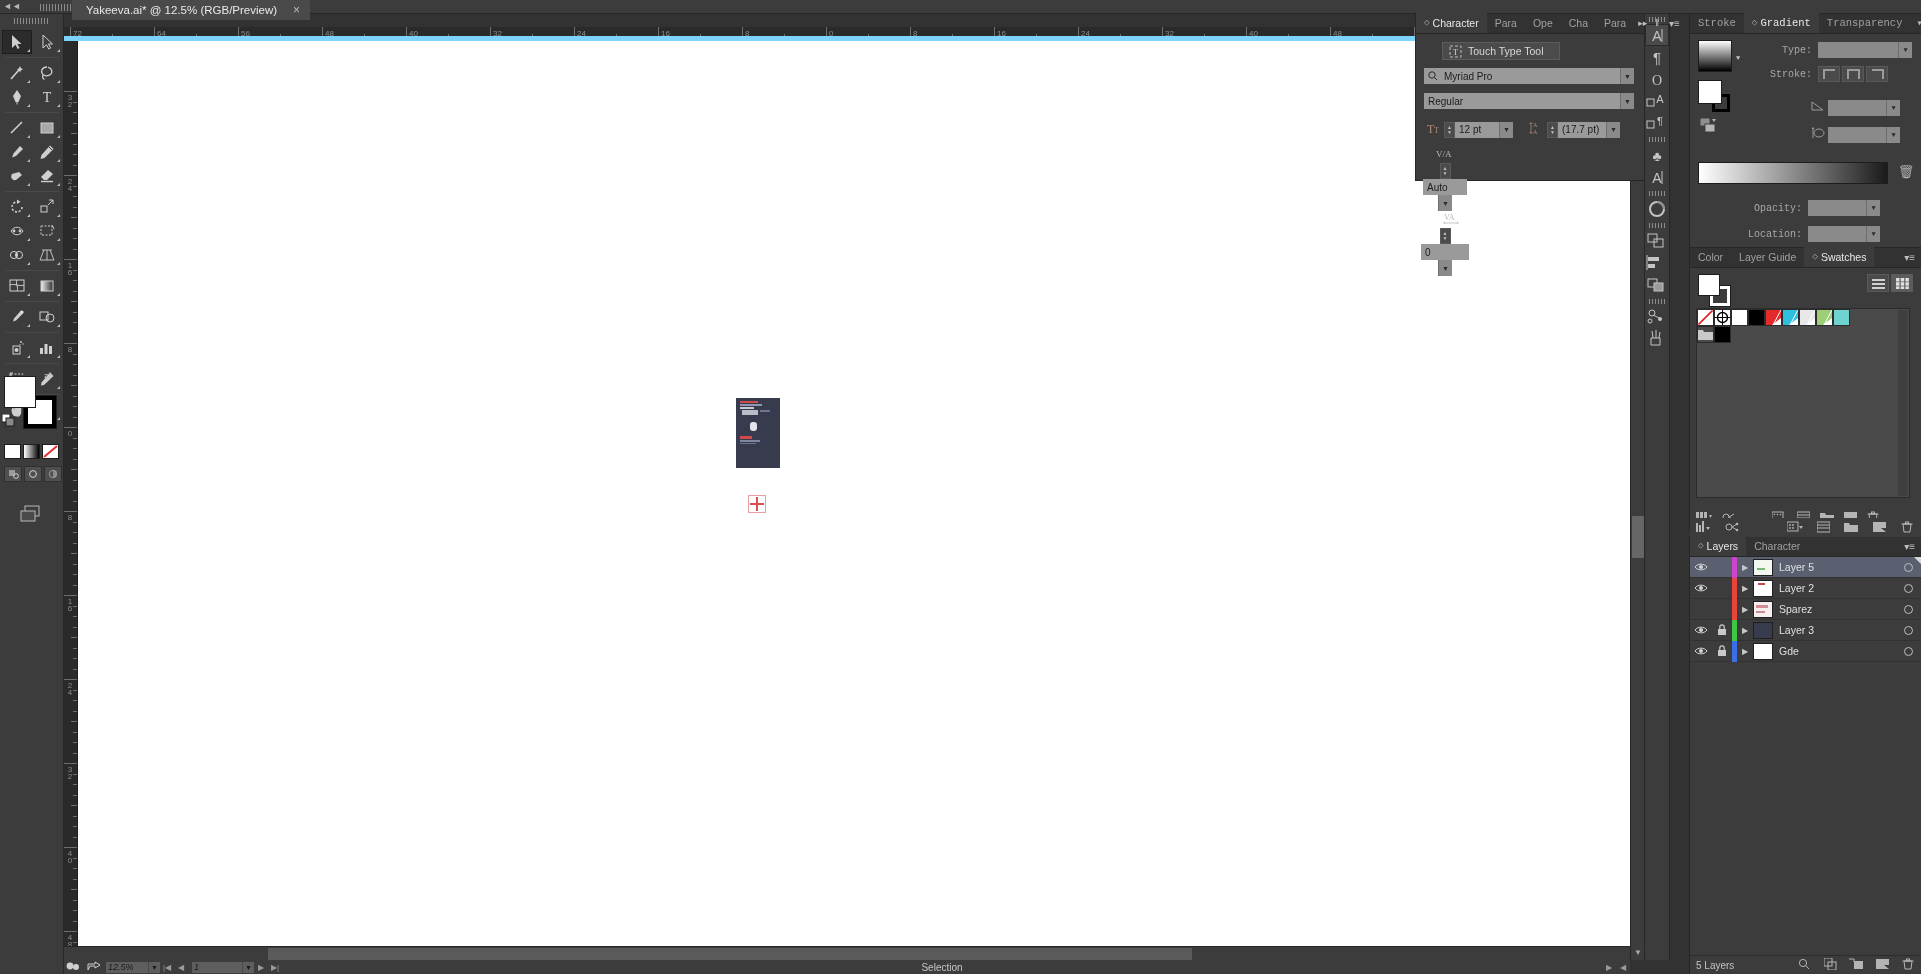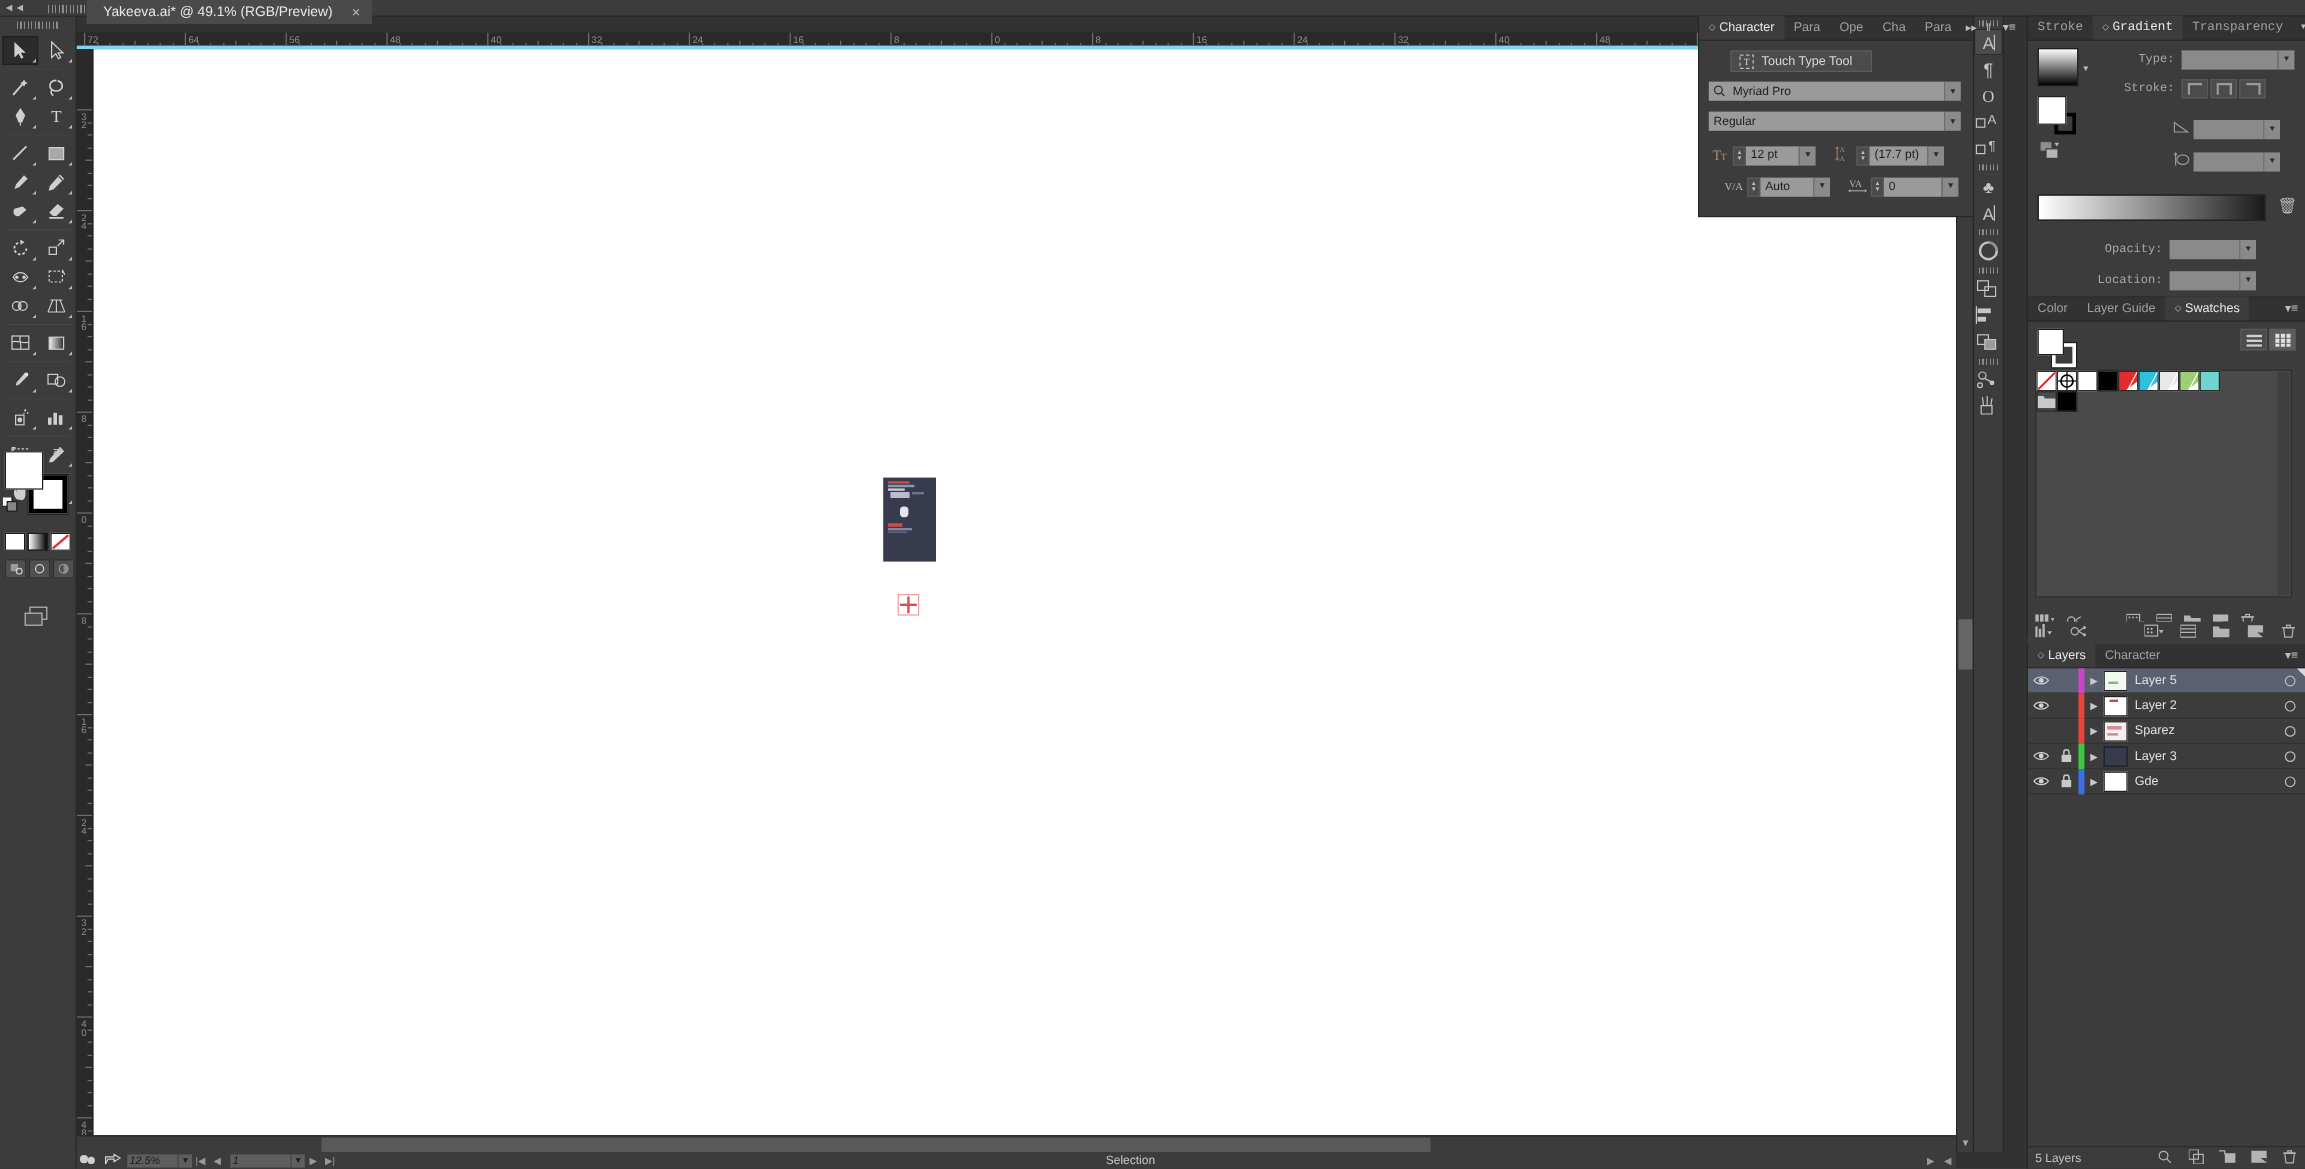--- a/index.html
+++ b/index.html
@@ -43,21 +43,21 @@
   .fs-swap { position:absolute; left:40px; top:-6px; width:12px; height:12px; color:#bdbdbd; font-size:10px; }
   .fs-default { position:absolute; left:-2px; top:38px; width:14px; height:14px; }
 
   .modebtns { position:absolute; left:4px; top:430px; display:flex; }
   .modebtn { width:17px; height:15px; margin-right:2px; border:1px solid #1d1d1d; }
   .drawmodes { position:absolute; left:4px; top:452px; display:flex; }
   .dm { width:18px; height:16px; margin-right:2px; background:#4f4f4f; border:1px solid #303030; display:flex; align-items:center; justify-content:center; }
   .screenmode { position:absolute; left:18px; top:490px; width:28px; height:20px; }
 
   
-  .rulerH { position:absolute; left:64px; top:27px; width:1566px; height:14px; background:#2a2a2a; border-bottom:3px solid #7dd3fc; overflow:hidden; }
+  .rulerH { position:absolute; left:64px; top:27px; width:1566px; height:14px; background:#2a2a2a; border-bottom:5px solid #7dd3fc; overflow:hidden; }
   .rulerV { position:absolute; left:64px; top:41px; width:14px; height:919px; background:#2a2a2a; border-right:1px solid #1d1d1d; overflow:hidden; }
   .rcorner { position:absolute; left:64px; top:27px; width:14px; height:14px; background:#2a2a2a; }
   .tick { position:absolute; background:#6e6e6e; }
   .rlabel { position:absolute; color:#8c8c8c; font-size:8px; font-family:"Liberation Sans", sans-serif; }
   .rlabelV { position:absolute; color:#8c8c8c; font-size:8px; width:10px; text-align:center; line-height:7px; }
 
   .canvas { position:absolute; left:78px; top:41px; width:1552px; height:919px; background:#fff; overflow:hidden; }
 
   
   .artboard { position:absolute; left:658px; top:357px; width:44px; height:70px; background:#373b4d; }
@@ -159,21 +159,21 @@
 
 <div class="app">
 
   <div class="topbar">
     <div class="collapse-arrows">◄◄</div>
     <div class="grip"></div>
   </div>
 
   <div class="tabstrip">
     <div class="doctab">
-      <span>Yakeeva.ai* @ 49.1% (RGB/Preview)</span>
+      <span>Yakeeva.ai* @ 12.5% (RGB/Preview)</span>
       <span class="closex">×</span>
     </div>
   </div>
 
   <div class="toolpanel">
     <div class="tp-grip"></div>
     <div class="toolgrid" id="toolgrid">
         <div class="toolrow">
           <div class="tool sel">
             <svg width="16" height="16" viewBox="0 0 16 16">
@@ -1105,21 +1105,21 @@
       <div class="spin">
           <span>▲</span>
           <span>▼</span>
         </div>
       <div class="ifield" style="width:48px">
         <span>(17.7 pt)</span>
       </div>
       <div class="iarrow">▼</div>
     </div>
 
-    <div class="fieldrow" style="left:20px;top:133px;">
+    <div class="fieldrow" style="left:5px;top:133px;flex-direction:column;">
       <div class="glyph">
         <svg width="18" height="13" viewBox="0 0 18 13">
             <text x="0" y="10" font-size="9" fill="#b9b9b9" font-family="Liberation Serif">V/A</text>
           </svg>
       </div>
       <div class="spin">
           <span>▲</span>
           <span>▼</span>
         </div>
       <div class="ifield" style="width:44px">

